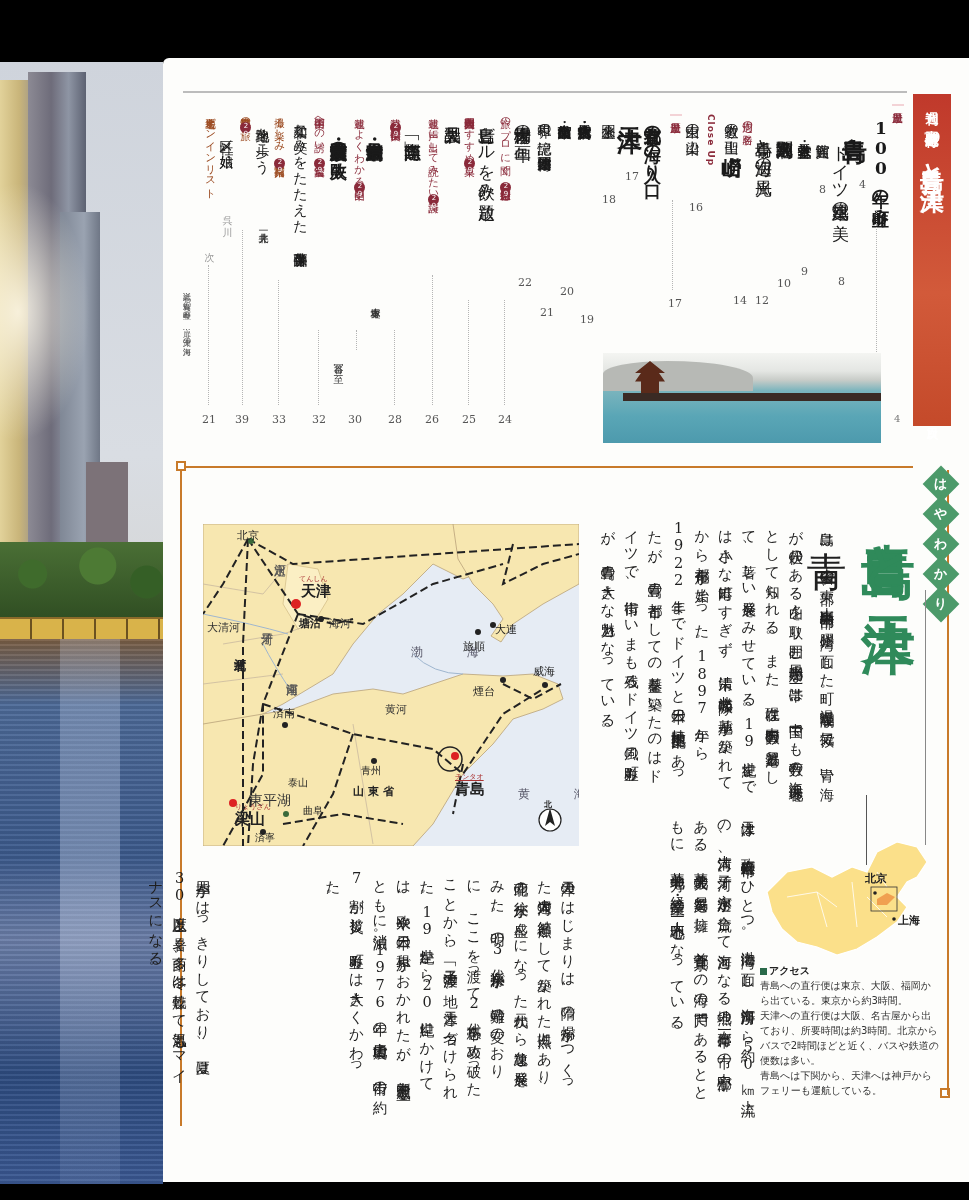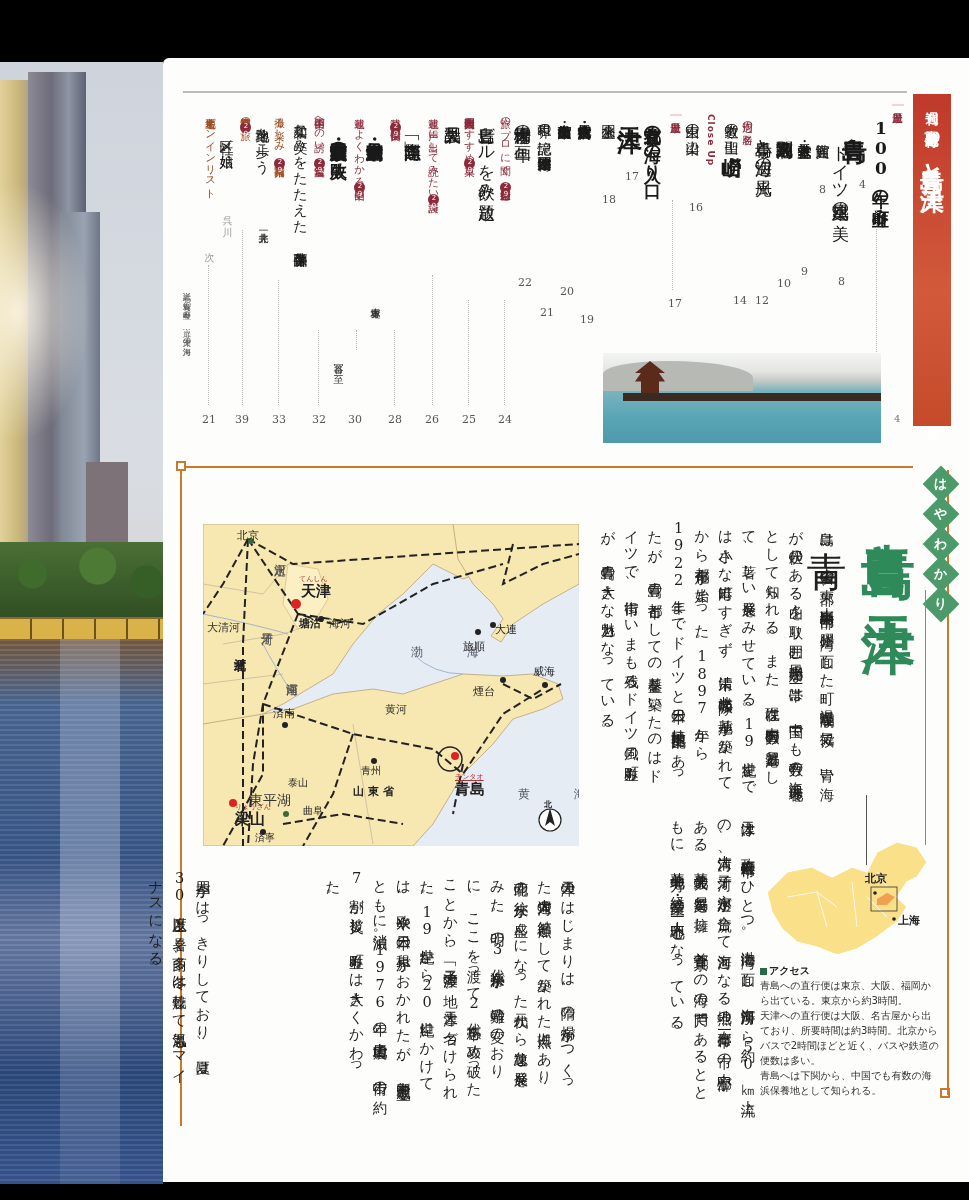--- a/index.html
+++ b/index.html
@@ -347,14 +347,14 @@
     <circle cx="137" cy="82" r="1.8" fill="#222"></circle>
   </svg>
   <div class="lbl" style="left:108px; top:34px;">北京</div>
   <div class="lbl" style="left:141px; top:76px;">上海</div>
 </div>
 
 <div class="access">
   <div class="head">アクセス</div>
   <div>青島への直行便は東京、大阪、福岡から出ている。東京から約3時間。</div>
   <div>天津への直行便は大阪、名古屋から出ており、所要時間は約3時間。北京からバスで2時間ほどと近く、バスや鉄道の便数は多い。</div>
-  <div>青島へは下関から、中国でも有数の海浜保養地として知られる。</div>
+  <div>青島へは下関から、天津へは神戸からフェリーも運航している。</div>
 </div>
 
 </body></html>

